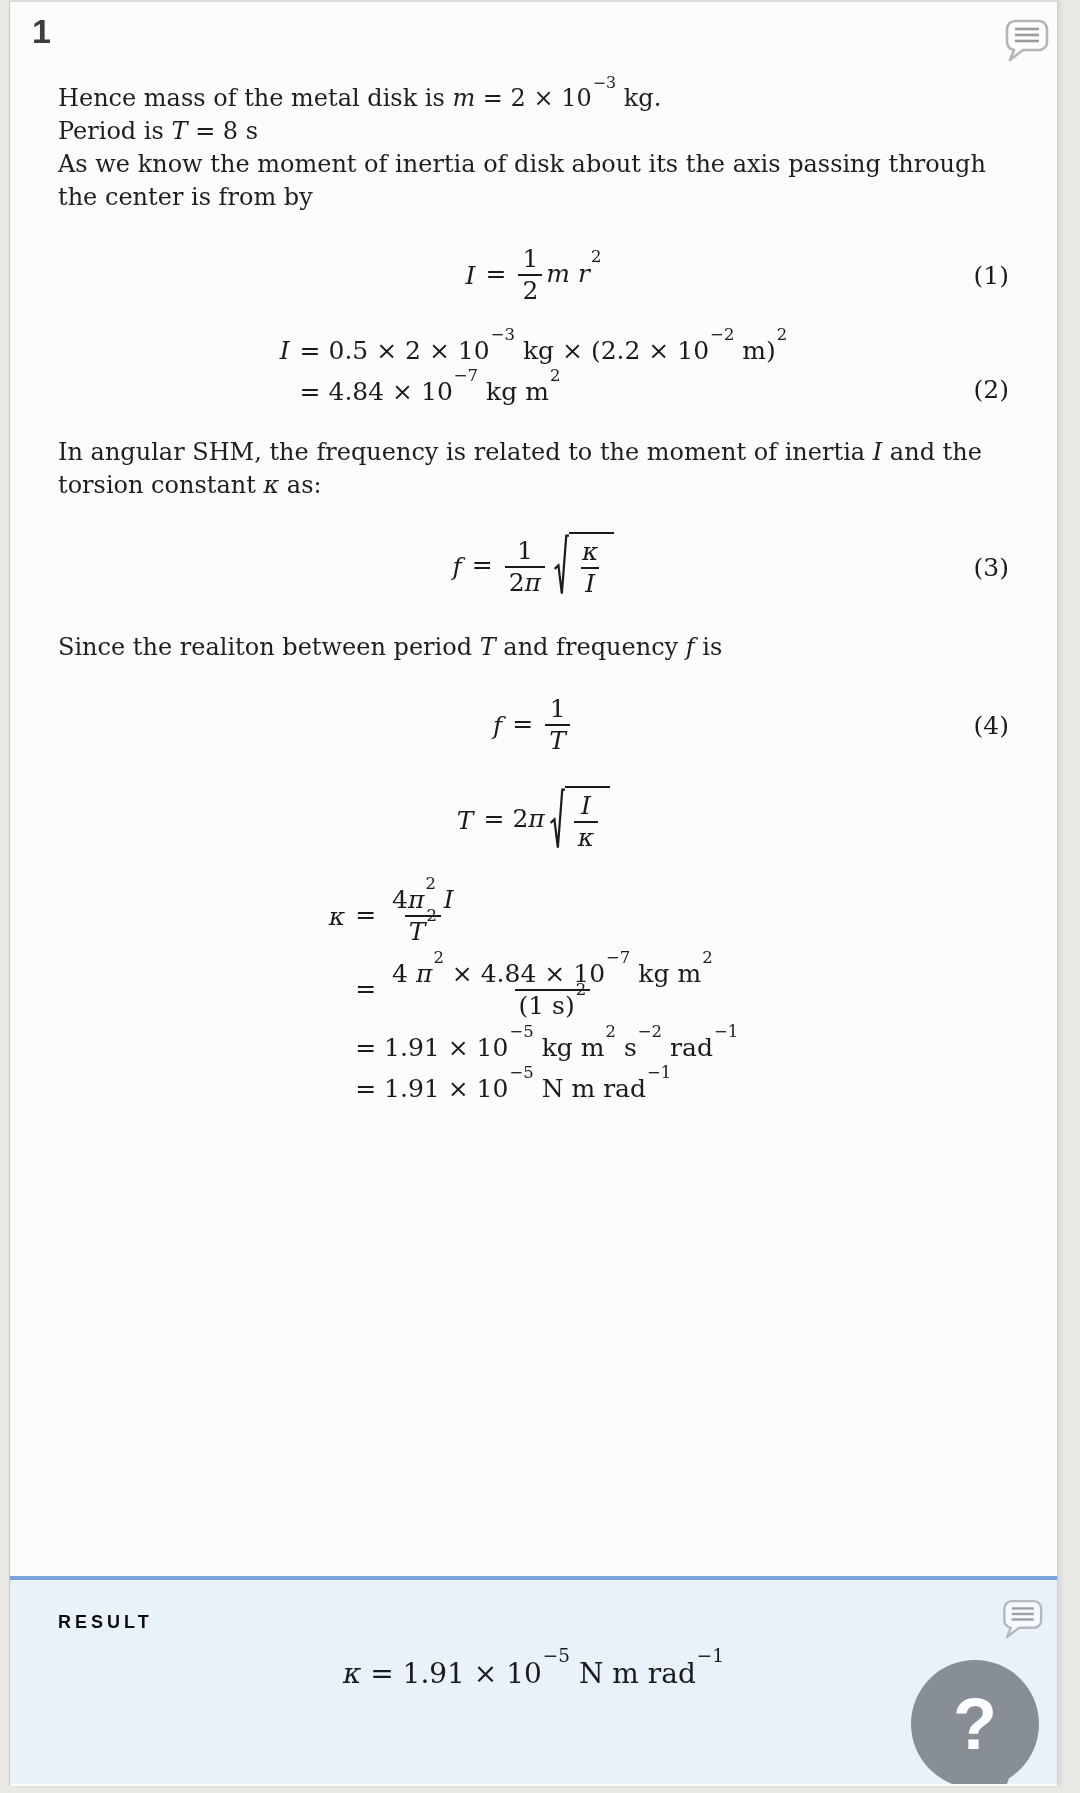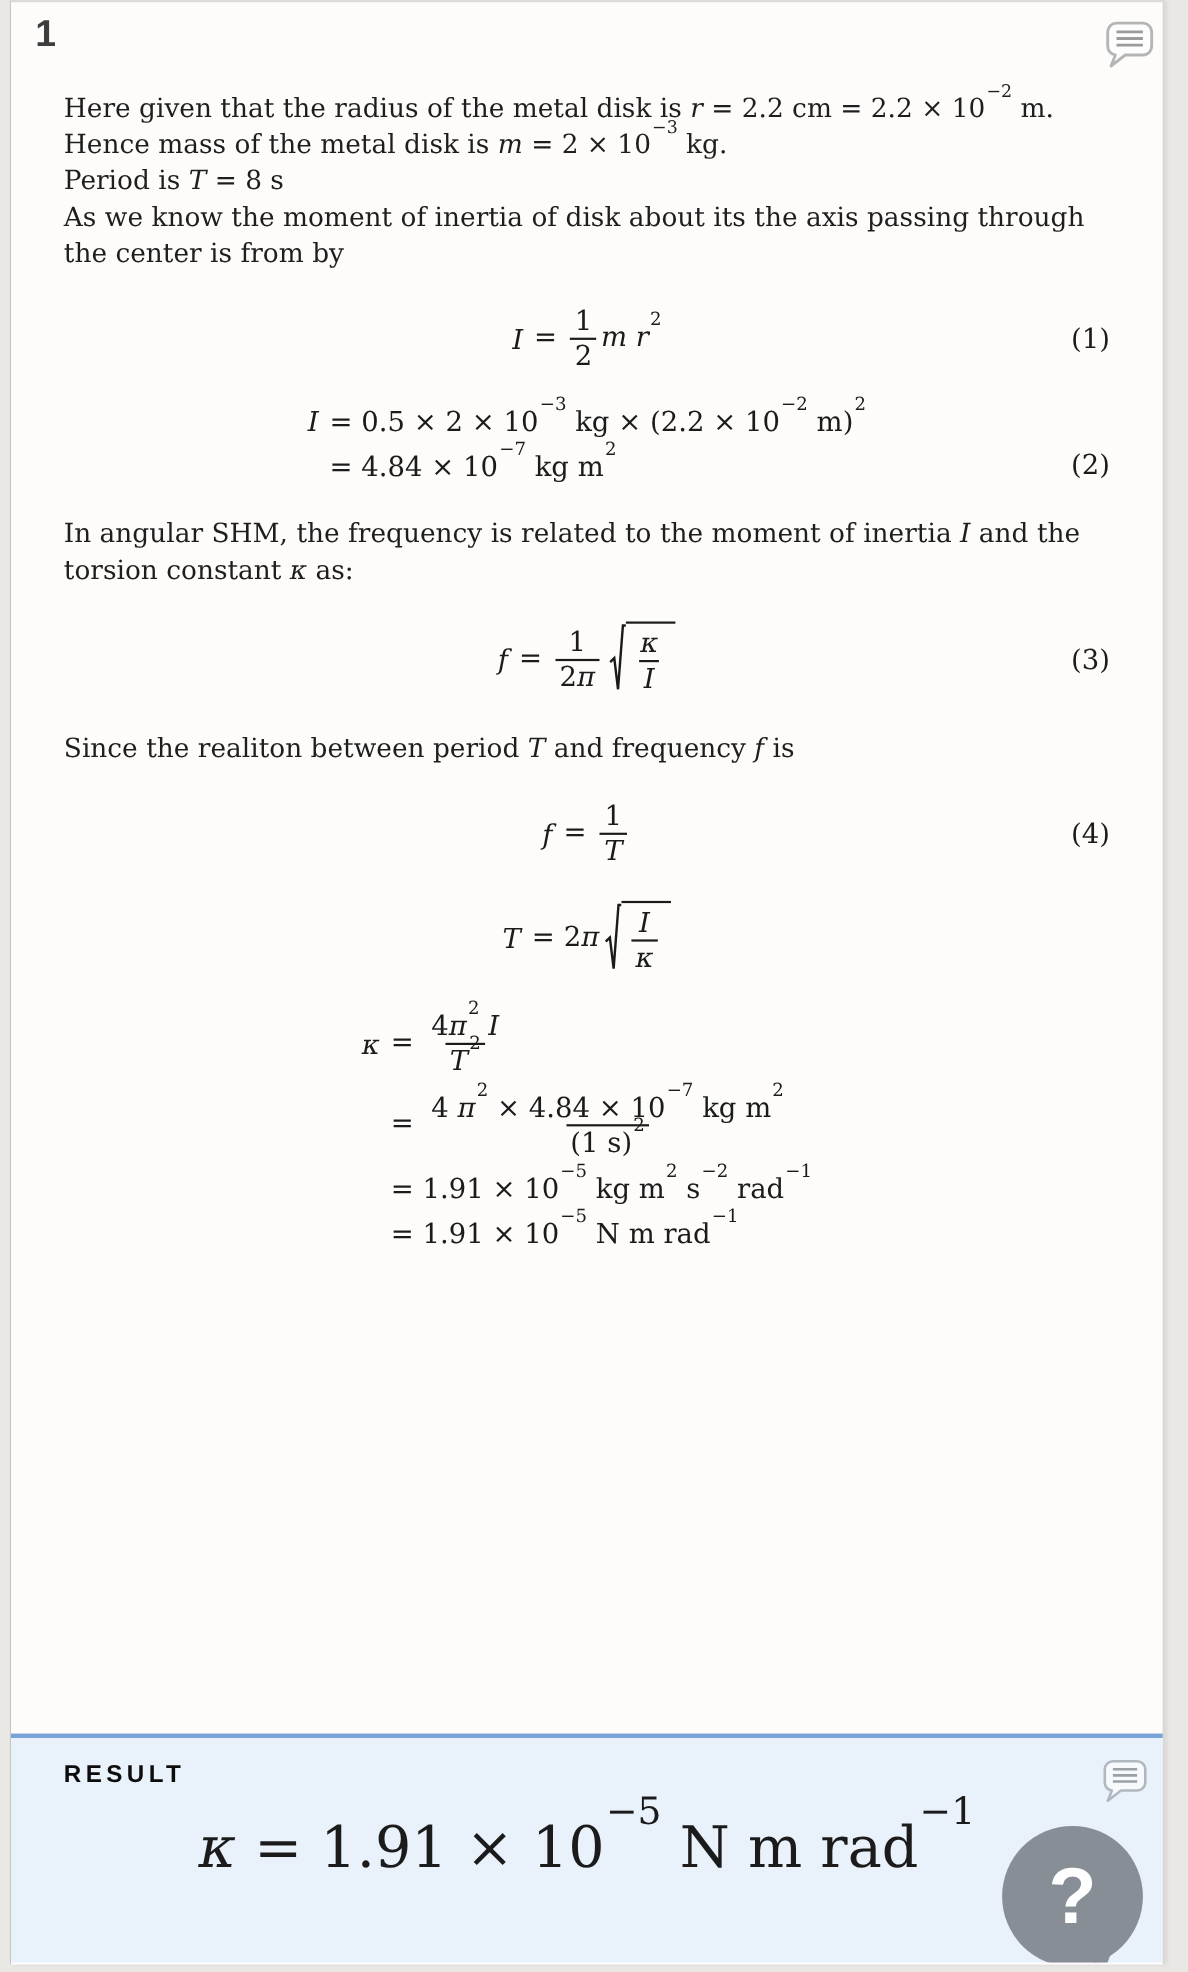--- a/index.html
+++ b/index.html
@@ -59,26 +59,26 @@
   .sqrt { display:inline-flex; align-items:stretch; vertical-align:middle; margin-left:5px; }
   .sqs { width:15px; align-self:stretch; height:auto; }
   .sqb { border-top:2px solid #1b1b1b; padding:3px 8px 2px 5px; }
 
   .result {
     position:relative; height:208px; overflow:hidden;
     background:#e9f1fb; border-top:4px solid #78a4da;
   }
   .result-label {
     font-family:"Liberation Sans", sans-serif; font-weight:700;
-    font-size:22px; letter-spacing:4px; color:#0c0c0c;
-    padding:20px 0 0 48px;
+    font-size:18px; letter-spacing:4px; color:#0c0c0c;
+    padding:32px 0 0 48px;
   }
   .note-btn.res { top:18px; right:14px; }
   #result-formula {
-    margin-top:24px; text-align:center; font-size:52px; color:#1b1b1b;
+    margin-top:24px; text-align:center; font-size:28px; color:#1b1b1b;
   }
 
   .help-btn {
     position:absolute; right:14px; bottom:-34px; width:132px; height:158px;
     background:none; border:none; padding:0; cursor:pointer;
   }
   .help-circle {
     position:absolute; top:0; left:0; width:128px; height:128px;
     border-radius:50%; background:#878e95;
   }
@@ -105,21 +105,20 @@
     <button class="note-btn top" title="">
       <svg width="50" height="46" viewBox="0 0 50 46">
         <path d="M16 3 H40 A8 8 0 0 1 48 11 V24 A8 8 0 0 1 40 32 H24 L11 42 L15 32 A8 8 0 0 1 8 24 V11 A8 8 0 0 1 16 3 Z" fill="#fdfdfd" stroke="#b5b5b5" stroke-width="2.6" stroke-linejoin="round"></path>
         <line x1="16" y1="11" x2="40" y2="11" stroke="#9b9b9b" stroke-width="2.6"></line>
         <line x1="16" y1="17" x2="40" y2="17" stroke="#9b9b9b" stroke-width="2.6"></line>
         <line x1="16" y1="23" x2="40" y2="23" stroke="#9b9b9b" stroke-width="2.6"></line>
       </svg>
     </button>
 
     <div id="content">
-        <div class="para"><span>Here given that the radius of the metal disk is </span><span class="it">r</span><span> = 2.2 cm = 2.2 × 10</span><sup class="sup">−2</sup><span> m.</span></div>
         <div class="para"><span>Hence mass of the metal disk is </span><span class="it">m</span><span> = 2 × 10</span><sup class="sup">−3</sup><span> kg.</span></div>
         <div class="para"><span>Period is </span><span class="it">T</span><span> = 8 s</span></div>
         <div class="para"><span>As we know the moment of inertia of disk about its the axis passing through the center is from by</span></div>
         <div class="eq">
           <div class="eqg">
             <div class="el"><span class="it">I</span></div>
             <div class="er"><span>= </span><span class="frac">
                 <span class="fn"><span>1</span></span>
                 <span class="fd"><span>2</span></span>
               </span><span class="it">m r</span><sup class="sup">2</sup></div>

